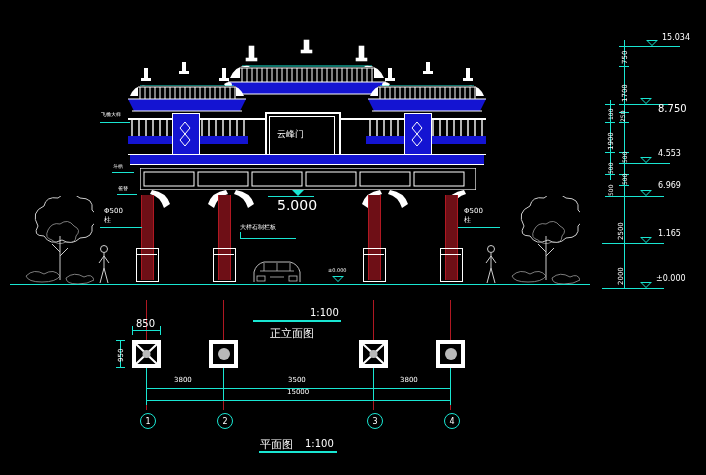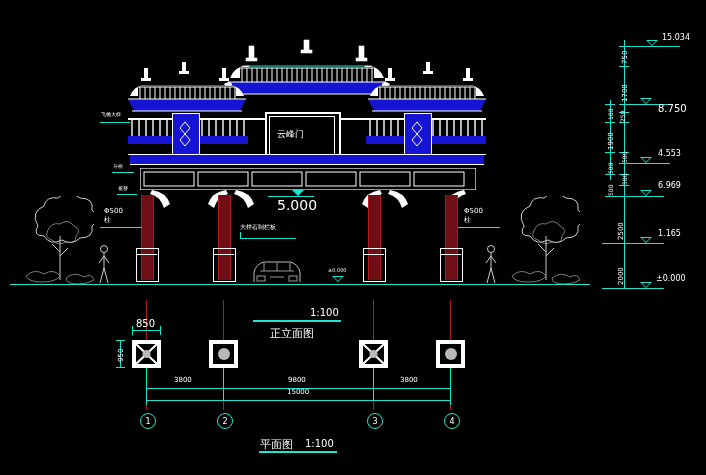--- a/index.html
+++ b/index.html
@@ -493,21 +493,21 @@
     <div class="cyanln" style="left:116px;top:40px;width:9px;height:1px;"></div>
     <div class="cyanln" style="left:116px;top:67px;width:9px;height:1px;"></div>
     <div class="vtxt" style="left:118px;top:62px;font-size:7px;">950</div>
 
     <div class="cyanln" style="left:146px;top:88px;width:305px;height:1px;"></div>
     <div class="cyanln" style="left:146px;top:84px;width:1px;height:9px;"></div>
     <div class="cyanln" style="left:223px;top:84px;width:1px;height:9px;"></div>
     <div class="cyanln" style="left:373px;top:84px;width:1px;height:9px;"></div>
     <div class="cyanln" style="left:450px;top:84px;width:1px;height:9px;"></div>
     <div class="txt" style="left:174px;top:77px;font-size:7px;">3800</div>
-    <div class="txt" style="left:288px;top:77px;font-size:7px;">9800</div>
+    <div class="txt" style="left:288px;top:77px;font-size:7px;">3500</div>
     <div class="txt" style="left:400px;top:77px;font-size:7px;">3800</div>
 
     <div class="cyanln" style="left:146px;top:100px;width:305px;height:1px;"></div>
     <div class="cyanln" style="left:146px;top:96px;width:1px;height:9px;"></div>
     <div class="cyanln" style="left:450px;top:96px;width:1px;height:9px;"></div>
     <div class="txt" style="left:287px;top:89px;font-size:7px;">15000</div>
 
     <div class="bubble" style="left:140px;top:113px;">1</div>
     <div class="bubble" style="left:217px;top:113px;">2</div>
     <div class="bubble" style="left:367px;top:113px;">3</div>

